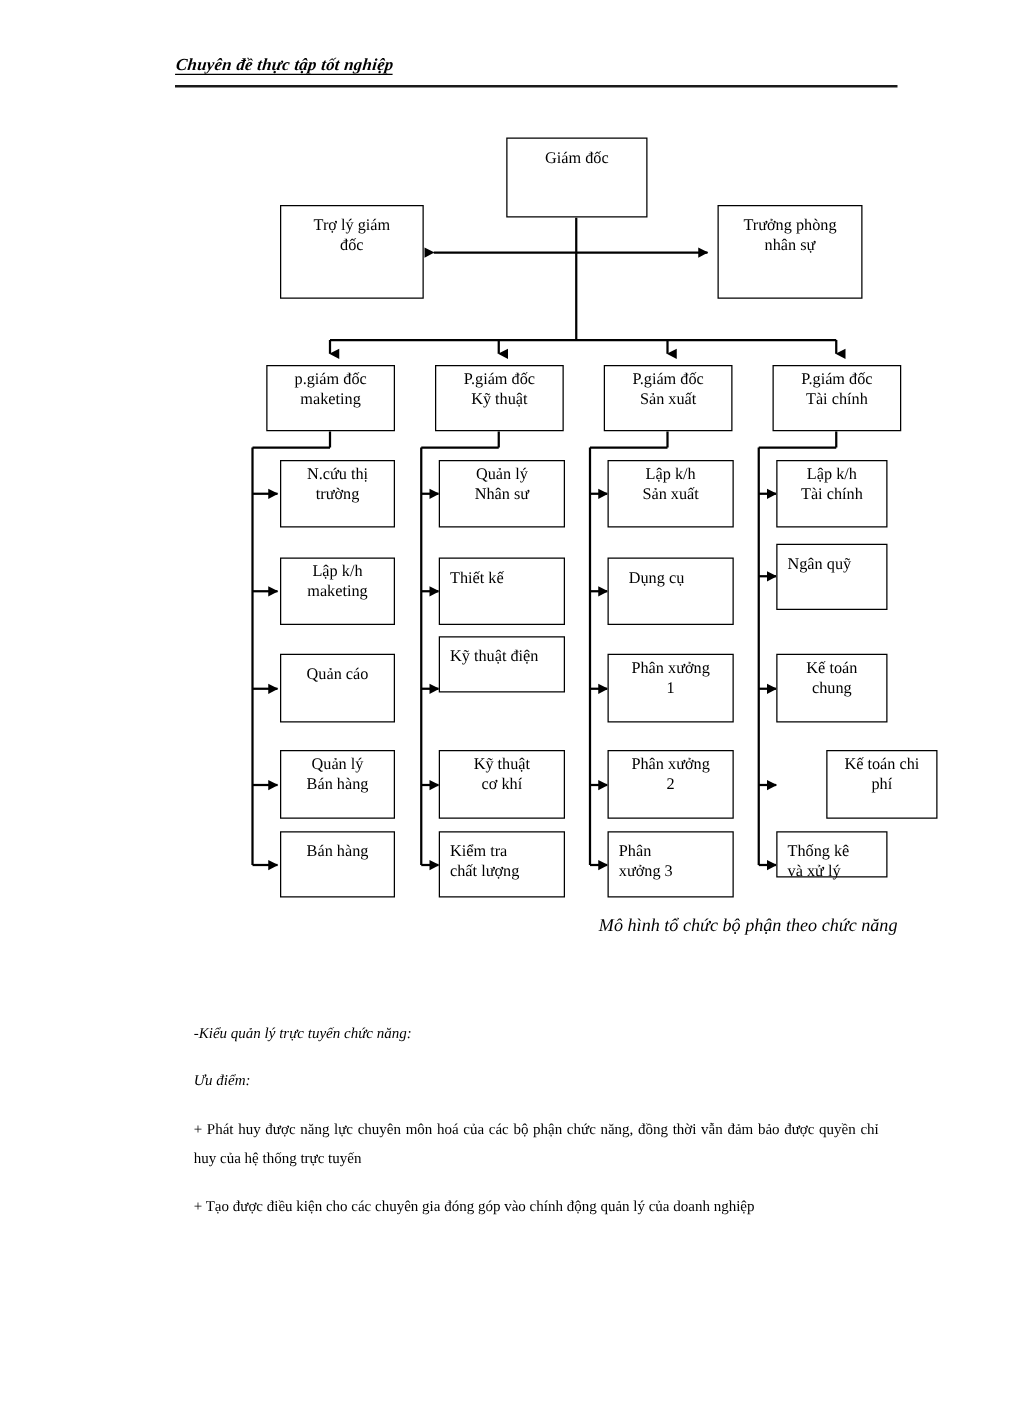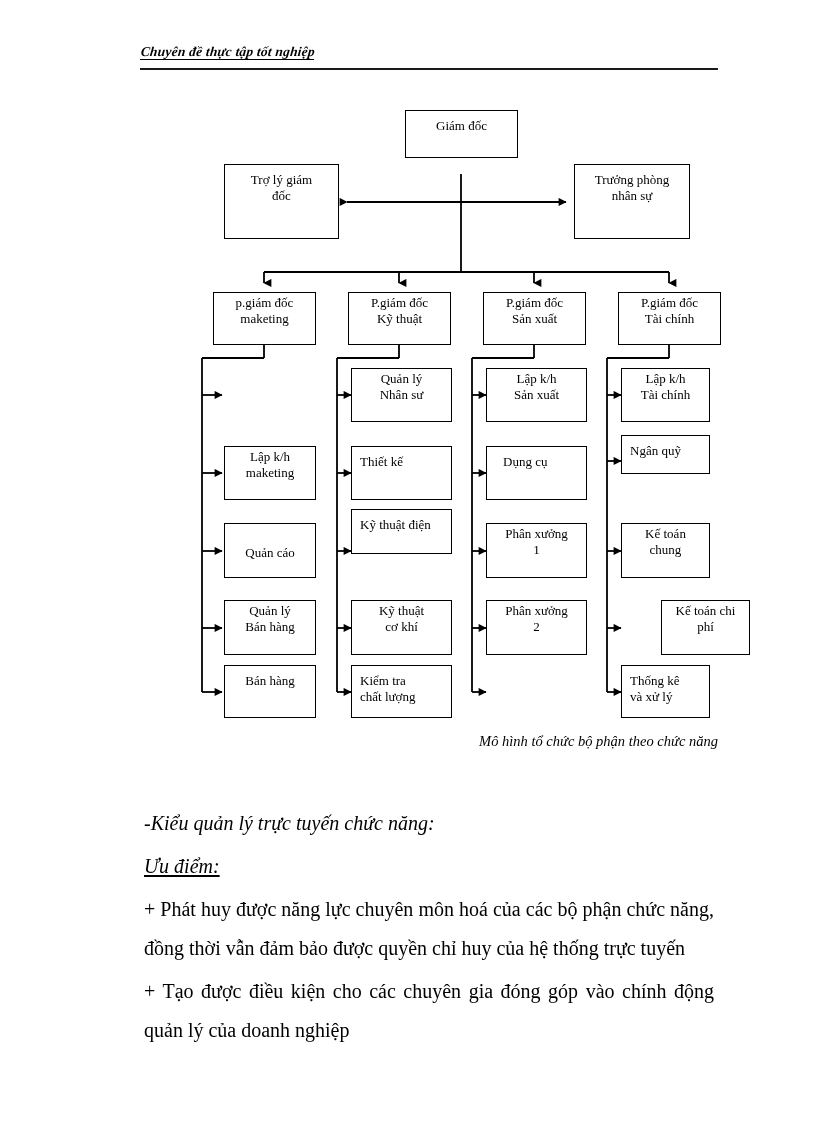--- a/index.html
+++ b/index.html
@@ -101,33 +101,32 @@
   }
 
   
   .body-text {
     position: absolute;
     left: 140px;
     top: 800px;
     width: 578px;
   }
   .para {
-    font-size: 20px;
+    font-size: 12px;
     line-height: 1.95;
-    margin: 4px;
+    margin: 15px;
     text-align: justify;
   }
   .para.italic {
     font-style: italic;
   }
   .para.underline-run {
     font-style: italic;
   }
   .para.underline-run span {
-    text-decoration: underline;
     text-underline-offset: 2px;
   }
 </style>
 </head>
 <body>
 
 <div class="page-header">
   <div class="header-title">Chuyên đề thực tập tốt nghiệp</div>
   <div class="header-rule"></div>
 </div>
@@ -199,21 +198,21 @@
       <line x1="669" y1="358" x2="607" y2="358"></line>
       <line x1="607" y1="358" x2="607" y2="692"></line>
       <line x1="607" y1="395" x2="621" y2="395" marker-end="url(#arrowRight)"></line>
       <line x1="607" y1="461" x2="621" y2="461" marker-end="url(#arrowRight)"></line>
       <line x1="607" y1="551" x2="621" y2="551" marker-end="url(#arrowRight)"></line>
       <line x1="607" y1="628" x2="621" y2="628" marker-end="url(#arrowRight)"></line>
       <line x1="607" y1="692" x2="621" y2="692" marker-end="url(#arrowRight)"></line>
     </g>
   </svg>
 
-  <div class="node label-top" style="left:405px; top:110px; width:113px; height:48px;">
+  <div class="node label-top" style="left:405px; top:110px; width:113px; height:64px;">
     <span class="txt">Giám đốc</span>
   </div>
 
   <div class="node label-top" style="left:574px; top:164px; width:116px; height:75px;">
     <span class="txt">Trưởng phòng
 nhân sự</span>
   </div>
 
   <div class="node label-top" style="left:224px; top:164px; width:115px; height:75px;">
     <span class="txt">Trợ lý giám
@@ -230,25 +229,29 @@
   </div>
   <div class="node" style="left:483px; top:292px; width:103px; height:53px;">
     <span class="txt">P.giám đốc
 Sản xuất</span>
   </div>
   <div class="node" style="left:618px; top:292px; width:103px; height:53px;">
     <span class="txt">P.giám đốc
 Tài chính</span>
   </div>
 
+  <div class="node" style="left:224px; top:368px; width:92px; height:54px;">
+    <span class="txt">N.cứu thị
+trường</span>
+  </div>
   <div class="node" style="left:224px; top:446px; width:92px; height:54px;">
     <span class="txt">Lập k/h
 maketing</span>
   </div>
-  <div class="node label-top" style="left:224px; top:523px; width:92px; height:55px;align-items:center;">
+  <div class="node label-top" style="left:224px; top:523px; width:92px; height:55px;">
     <span class="txt">Quản cáo</span>
   </div>
   <div class="node" style="left:224px; top:600px; width:92px; height:55px;">
     <span class="txt">Quản lý
 Bán hàng</span>
   </div>
   <div class="node label-top" style="left:224px; top:665px; width:92px; height:53px;">
     <span class="txt">Bán hàng</span>
   </div>
 
@@ -279,37 +282,41 @@
     <span class="txt">Dụng cụ</span>
   </div>
   <div class="node" style="left:486px; top:523px; width:101px; height:55px;">
     <span class="txt">Phân xưởng
 1</span>
   </div>
   <div class="node" style="left:486px; top:600px; width:101px; height:55px;">
     <span class="txt">Phân xưởng
 2</span>
   </div>
+  <div class="node label-top left-align" style="left:486px; top:665px; width:101px; height:53px;">
+    <span class="txt">Phân
+xưởng 3</span>
+  </div>
 
   <div class="node" style="left:621px; top:368px; width:89px; height:54px;">
     <span class="txt">Lập k/h
 Tài chính</span>
   </div>
-  <div class="node label-top left-align" style="left:621px; top:435px; width:89px; height:39px;">
+  <div class="node label-top left-align" style="left:621px; top:435px; width:89px; height:53px;">
     <span class="txt">Ngân quỹ</span>
   </div>
   <div class="node" style="left:621px; top:523px; width:89px; height:55px;">
     <span class="txt">Kế toán
 chung</span>
   </div>
   <div class="node" style="left:621px; top:600px; width:89px; height:55px;margin-left:40px;">
     <span class="txt">Kế toán chi
 phí</span>
   </div>
-  <div class="node label-top left-align" style="left:621px; top:665px; width:89px; height:53px;">
+  <div class="node label-top left-align" style="left:621px; top:665px; width:89px; height:37px;">
     <span class="txt">Thống kê
 và xử lý</span>
   </div>
 </div>
 
 <div class="caption">Mô hình tổ chức bộ phận theo chức năng</div>
 
 <div class="body-text">
   <p class="para italic">-Kiểu quản lý trực tuyến chức năng:</p>
   <p class="para underline-run"><span>Ưu điểm:</span></p>

